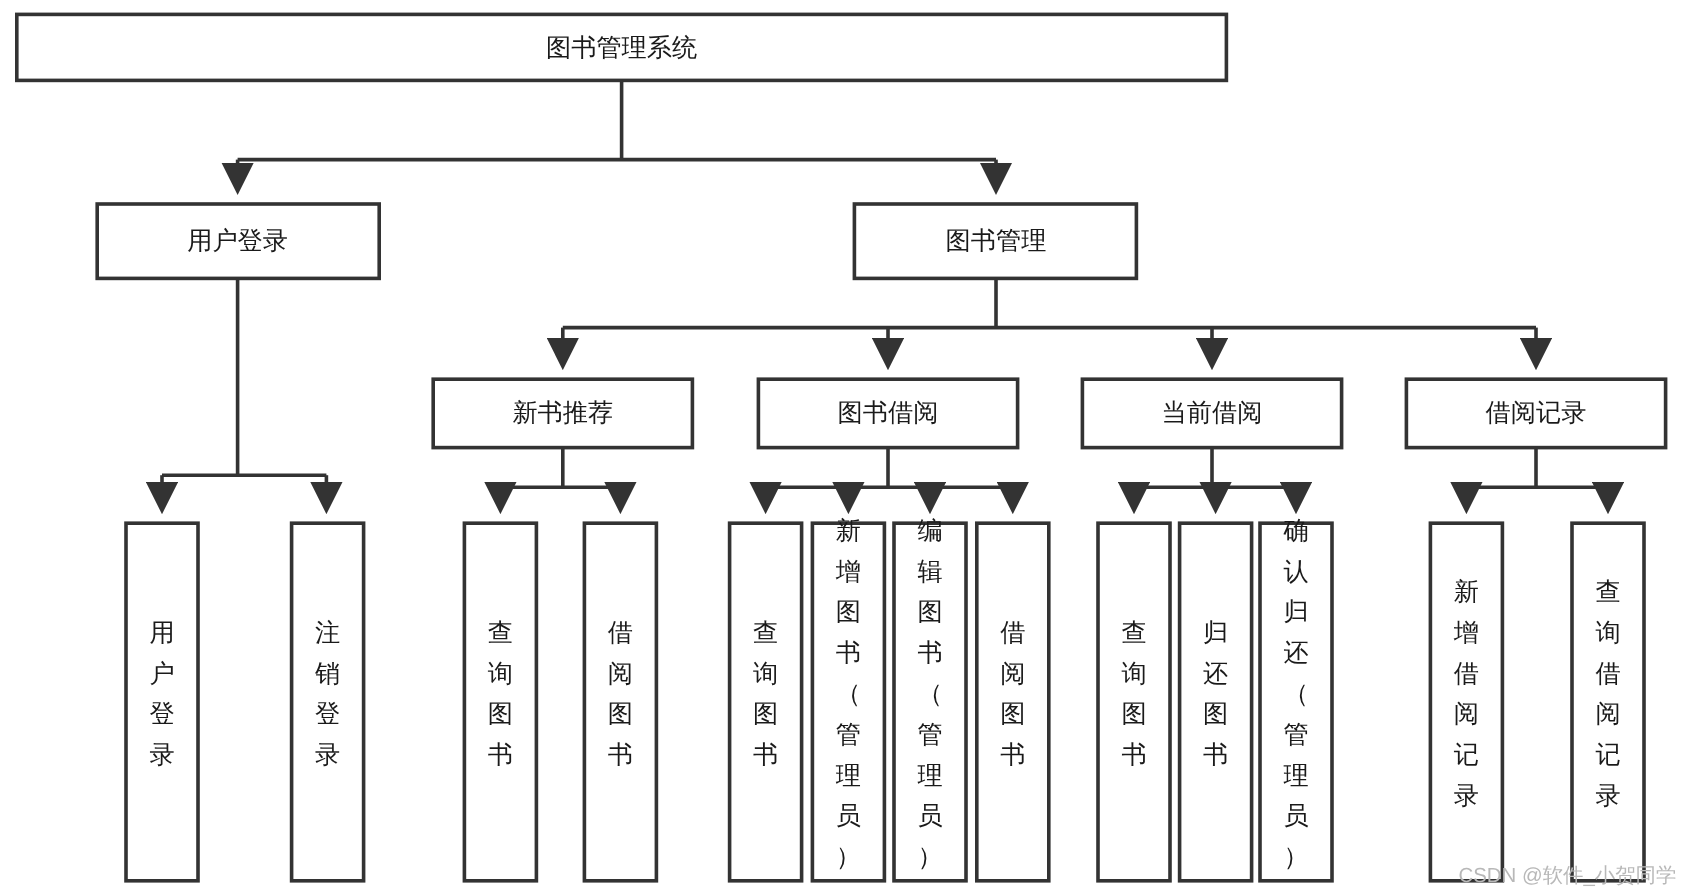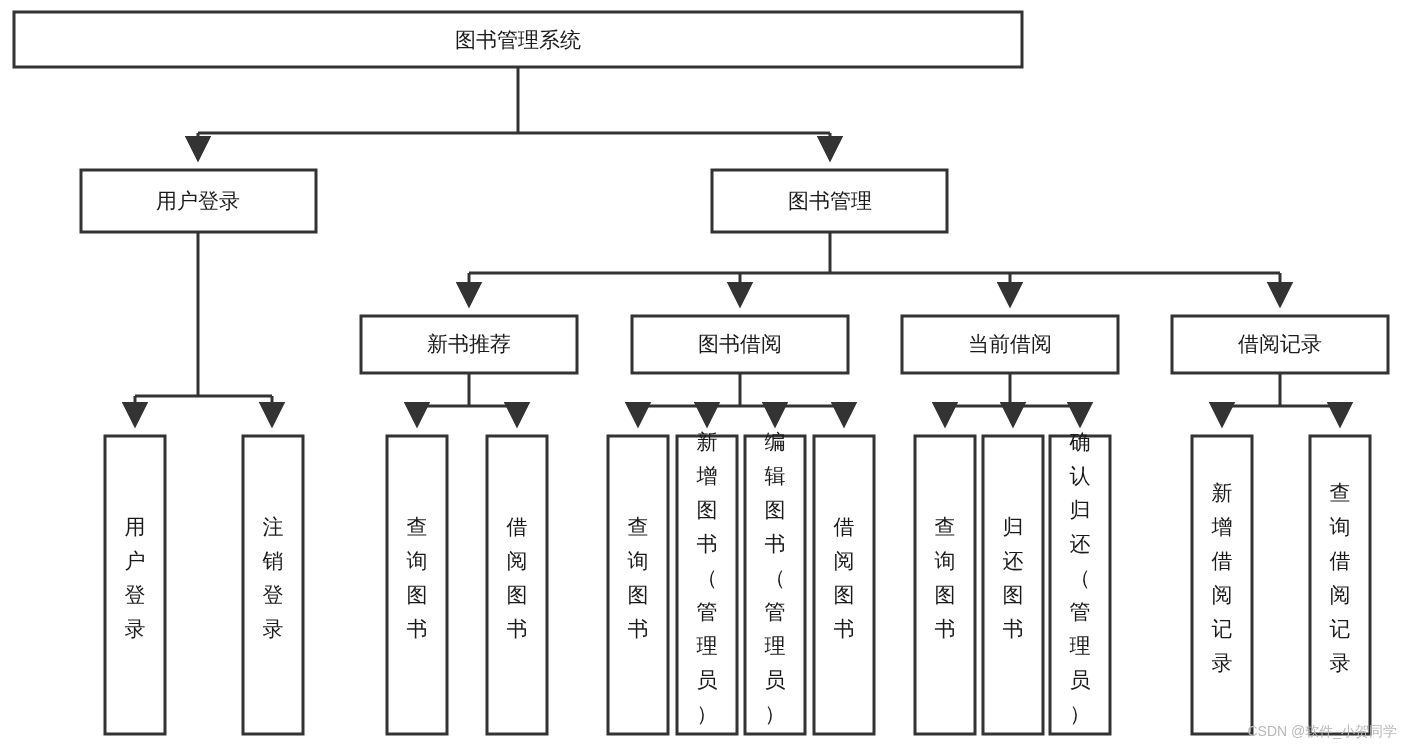--- a/index.html
+++ b/index.html
@@ -44,21 +44,21 @@
   }
   .arrow-head {
     fill: #333333;
     stroke: none;
   }
   .watermark {
     position: absolute;
     right: 8px;
     bottom: 6px;
     font-family: "Liberation Sans", "DejaVu Sans", sans-serif;
-    font-size: 14px;
+    font-size: 17px;
     color: #b8b8b8;
     white-space: nowrap;
     pointer-events: none;
   }
 </style>
 </head>
 <body>
 
 <svg id="diagram" viewBox="0 0 1405 747" xmlns="http://www.w3.org/2000/svg">
 

